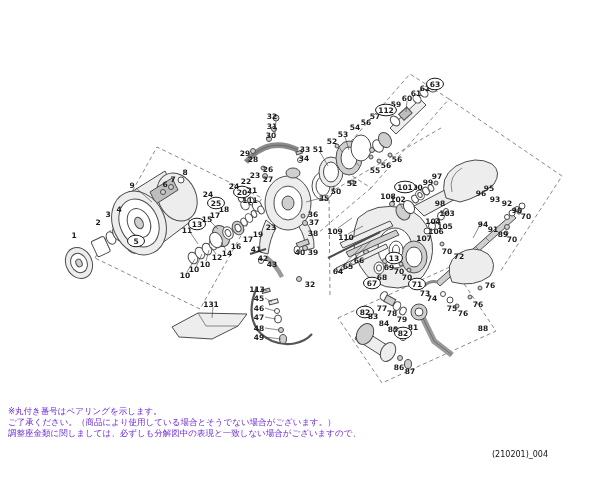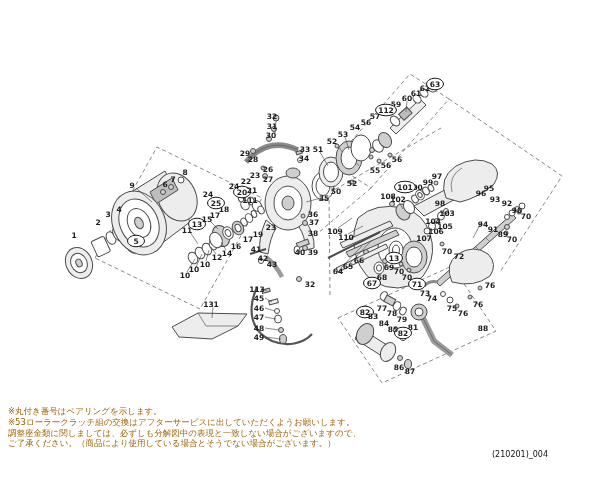--- a/index.html
+++ b/index.html
@@ -12,21 +12,21 @@
   .fl{stroke:#4b4b4b;stroke-width:1;fill:#ededed;}
   .flw{stroke:#4b4b4b;stroke-width:1;fill:#ffffff;}
   .fld{stroke:#4b4b4b;stroke-width:1;fill:#cfcfcf;}
   .flg{stroke:#4b4b4b;stroke-width:1;fill:#bdbdbd;}
   .dash{stroke:#6a6a6a;stroke-width:.8;fill:none;stroke-dasharray:4 3;}
   .leader{stroke:#3c3c3c;stroke-width:.6;}
   .lbl{font-family:"DejaVu Sans","Liberation Sans",sans-serif;font-size:7.5px;font-weight:bold;
        fill:#1b1b1b;text-anchor:middle;dominant-baseline:central;}
   .lbl-circle{fill:#fff;stroke:#1b1b1b;stroke-width:1;}
   
-  #footer{position:absolute;left:8px;top:406px;width:584px;color:#a16207;}
+  #footer{position:absolute;left:8px;top:406px;width:584px;color:#6d28d9;}
   .note-line{font-size:8.5px;line-height:10.8px;white-space:nowrap;}
   #doc-code{position:absolute;left:484px;top:450px;font-size:8px;color:#101010;padding-left:8px;}
 </style>
 </head>
 <body>
 
 <div id="stage">
   <svg id="schematic" width="600" height="405" viewBox="0 0 600 405">
 
     <g>
@@ -402,18 +402,17 @@
         <text x="250" y="200" class="lbl">111</text>
         <ellipse cx="386" cy="110" rx="10.5" ry="5.8" class="lbl-circle"></ellipse>
         <text x="386" y="110" class="lbl">112</text>
         <text x="257" y="289" class="lbl">113</text>
         <text x="211" y="304" class="lbl">131</text>
       </g>
   </svg>
 
   <div id="footer">
       <div class="note-line">※丸付き番号はベアリングを示します。</div>
-      <div class="note-line">※53ローラークラッチ組の交換はアフターサービスに出していただくようお願いします。</div>
+      <div class="note-line">ご了承ください。（商品により使用している場合とそうでない場合がございます。）</div>
       <div class="note-line">調整座金類に関しましては、必ずしも分解図中の表現と一致しない場合がございますので、</div>
-      <div class="note-line">ご了承ください。（商品により使用している場合とそうでない場合がございます。）</div>
     </div>
   <div id="doc-code">(210201)_004</div>
 </div>
 
 </body></html>

